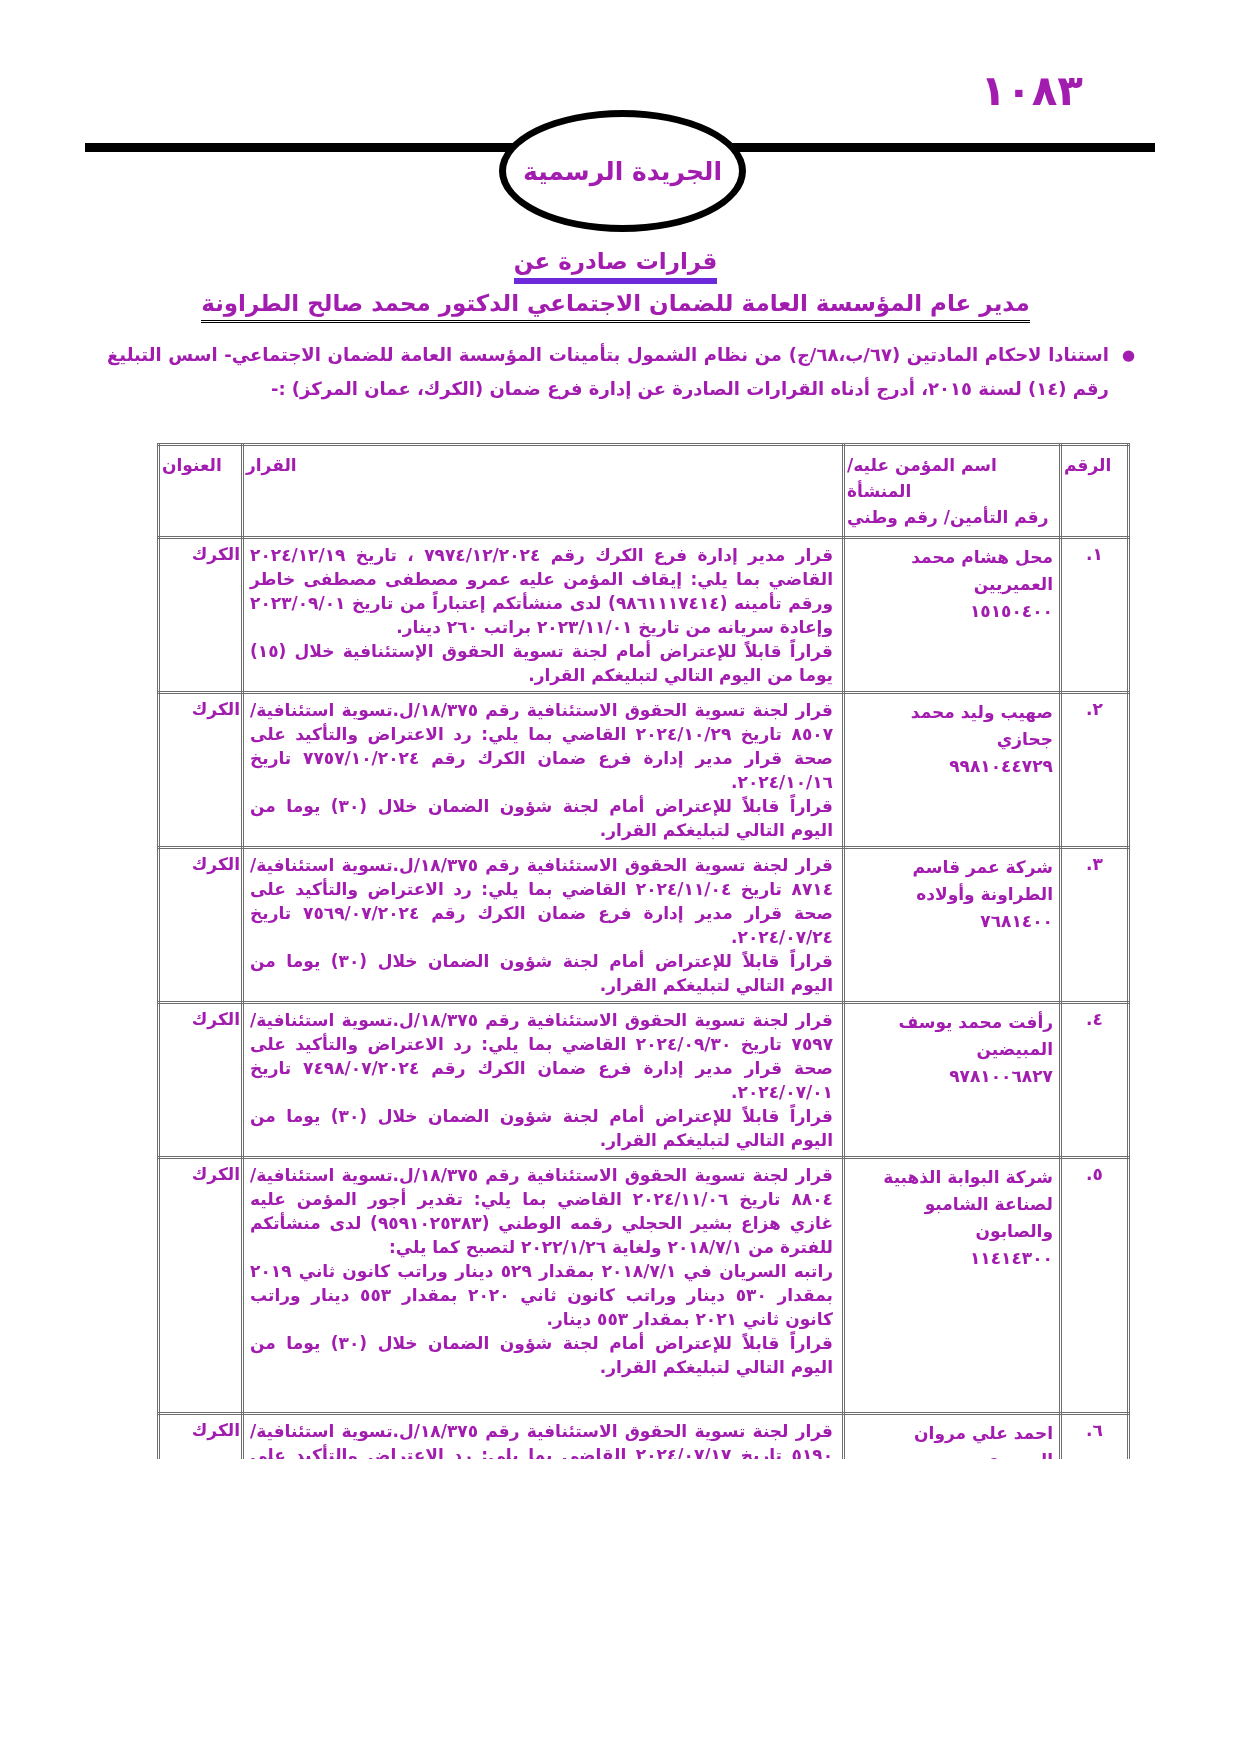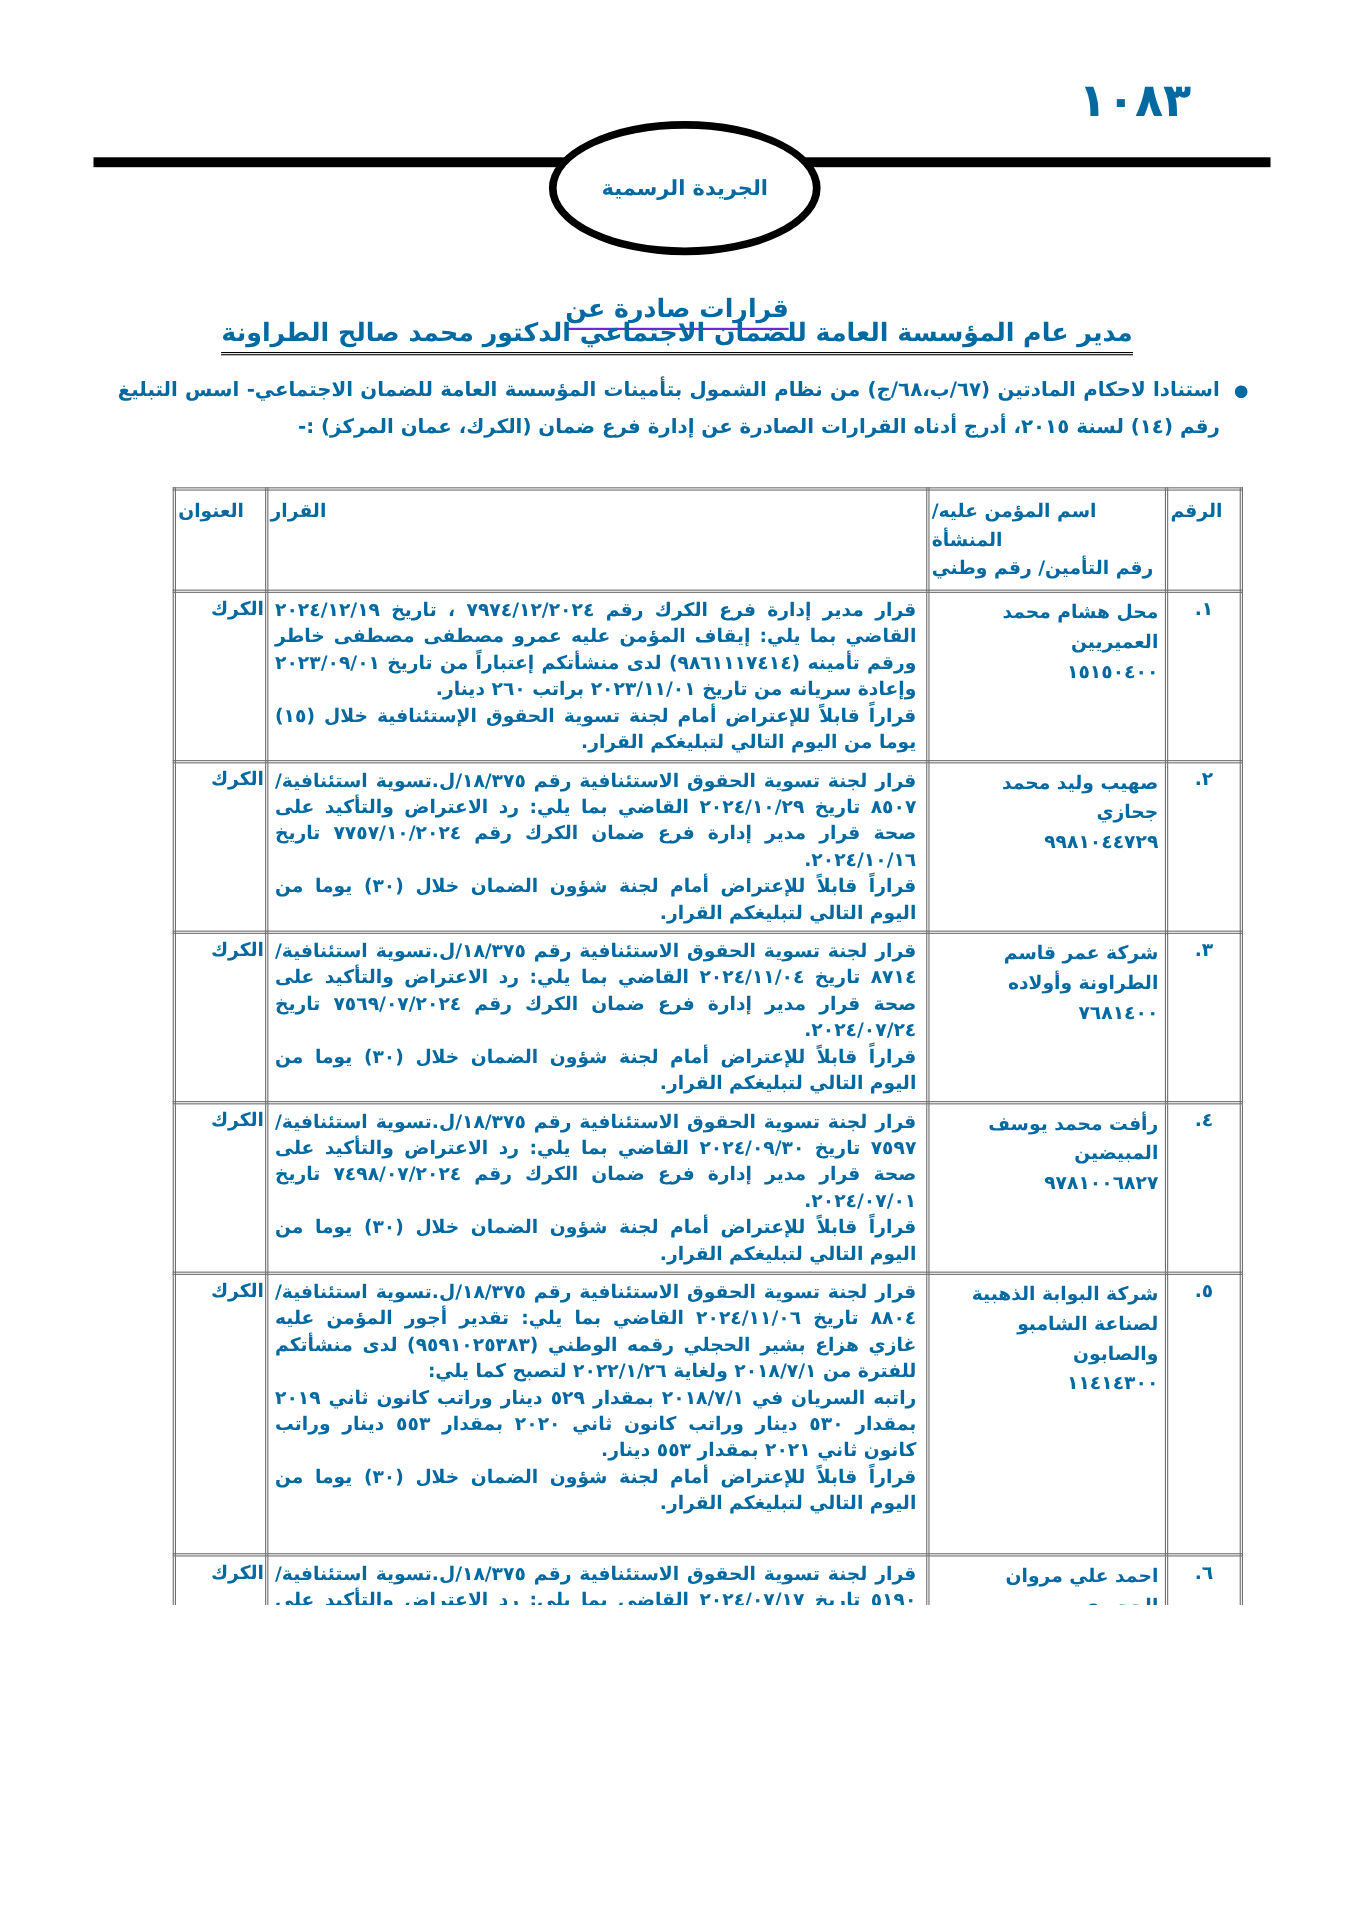--- a/index.html
+++ b/index.html
@@ -1,29 +1,29 @@
 <!DOCTYPE html>
 <html lang="ar"><head>
 <meta charset="utf-8">
 <style>
   html,body{margin:0;padding:0;background:#ffffff;}
   .page{position:relative;width:1241px;height:1459px;background:#ffffff;overflow:hidden;
-        font-family:"DejaVu Sans",sans-serif;font-weight:700;color:#0369a1;}
+        font-family:"DejaVu Sans",sans-serif;font-weight:700;color:#a21caf;}
   
   .page-number{position:absolute;top:66px;right:158px;font-size:42px;letter-spacing:4px;
                direction:rtl;font-weight:700;}
   
   .banner-line{position:absolute;top:143px;left:85px;width:1070px;height:9px;background:#000;}
   .banner-ellipse{position:absolute;top:110px;left:499px;width:247px;height:122px;
                   background:#fff;border:7px solid #000;border-radius:50%;box-sizing:border-box;
                   display:flex;align-items:center;justify-content:center;direction:rtl;}
-  .banner-ellipse span{font-size:19px;}
+  .banner-ellipse span{font-size:25px;}
   
   .h1{position:absolute;top:248px;left:0;right:10px;text-align:center;font-size:23px;direction:rtl;}
-  .h1 .u{display:inline-block;border-bottom:2px solid #6d28d9;padding-bottom:4px;margin-top:20px;}
+  .h1 .u{display:inline-block;border-bottom:6px solid #6d28d9;padding-bottom:4px;}
   .h2{position:absolute;top:290px;left:0;right:10px;text-align:center;font-size:23px;direction:rtl;text-decoration:underline;}
   .h2 .u{display:inline-block;border-bottom:3px double #000;padding-bottom:4px;}
   
   .intro{position:absolute;top:338px;right:106px;width:1028px;direction:rtl;display:flex;
          gap:13px;align-items:flex-start;}
   .intro .bullet{font-size:15px;line-height:34px;}
   .intro .intro-text{flex:1;font-size:18px;line-height:34px;text-align:justify;}
   
   table.decisions{position:absolute;top:443px;right:111px;width:970px;border-collapse:collapse;
                   direction:rtl;table-layout:fixed;border:3px double #3f3f3f;}

